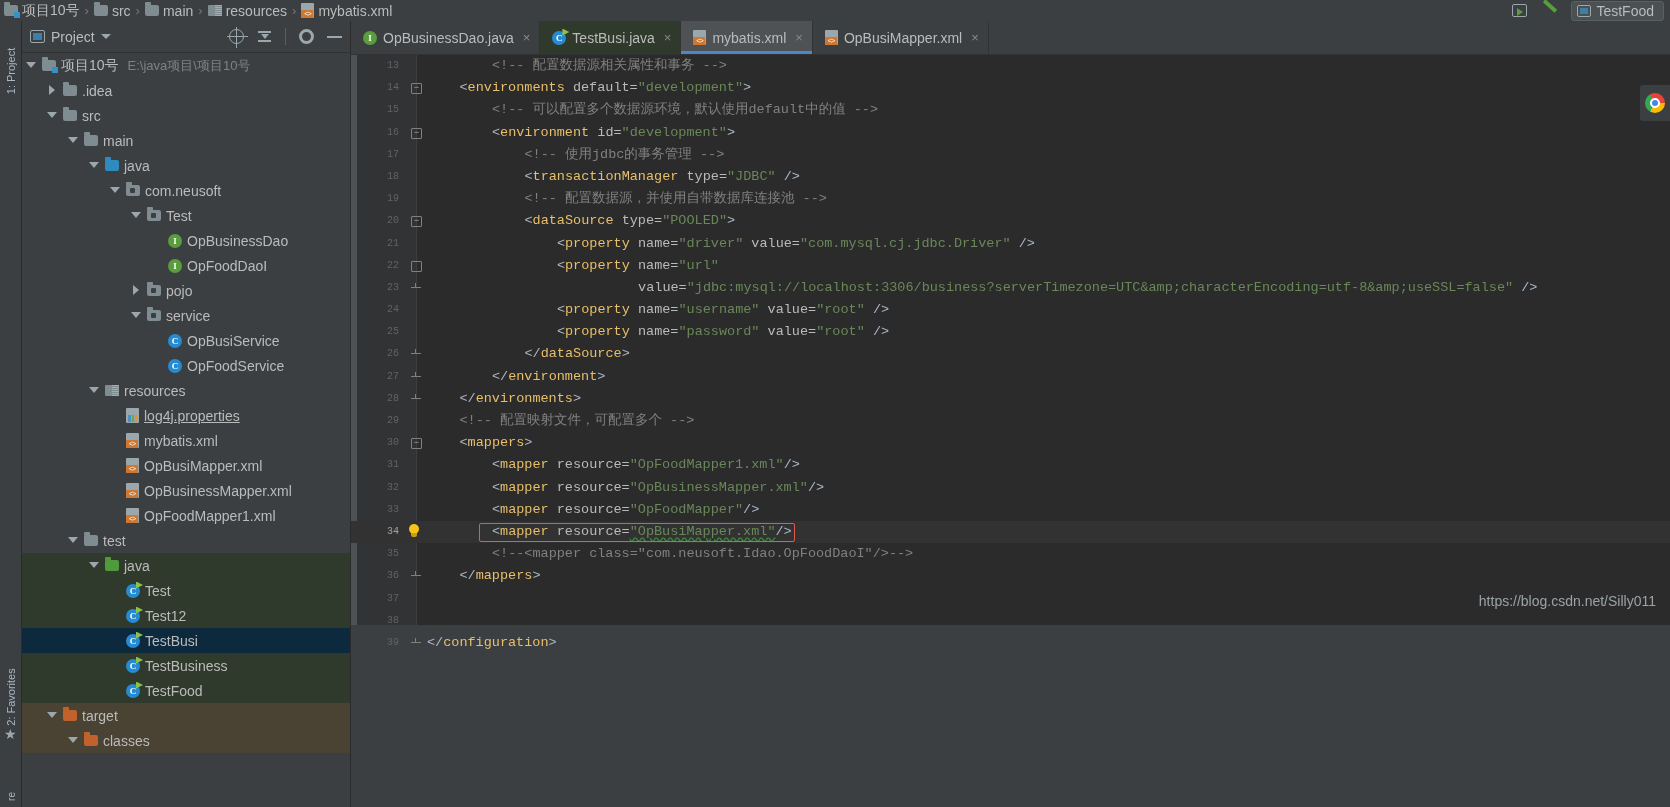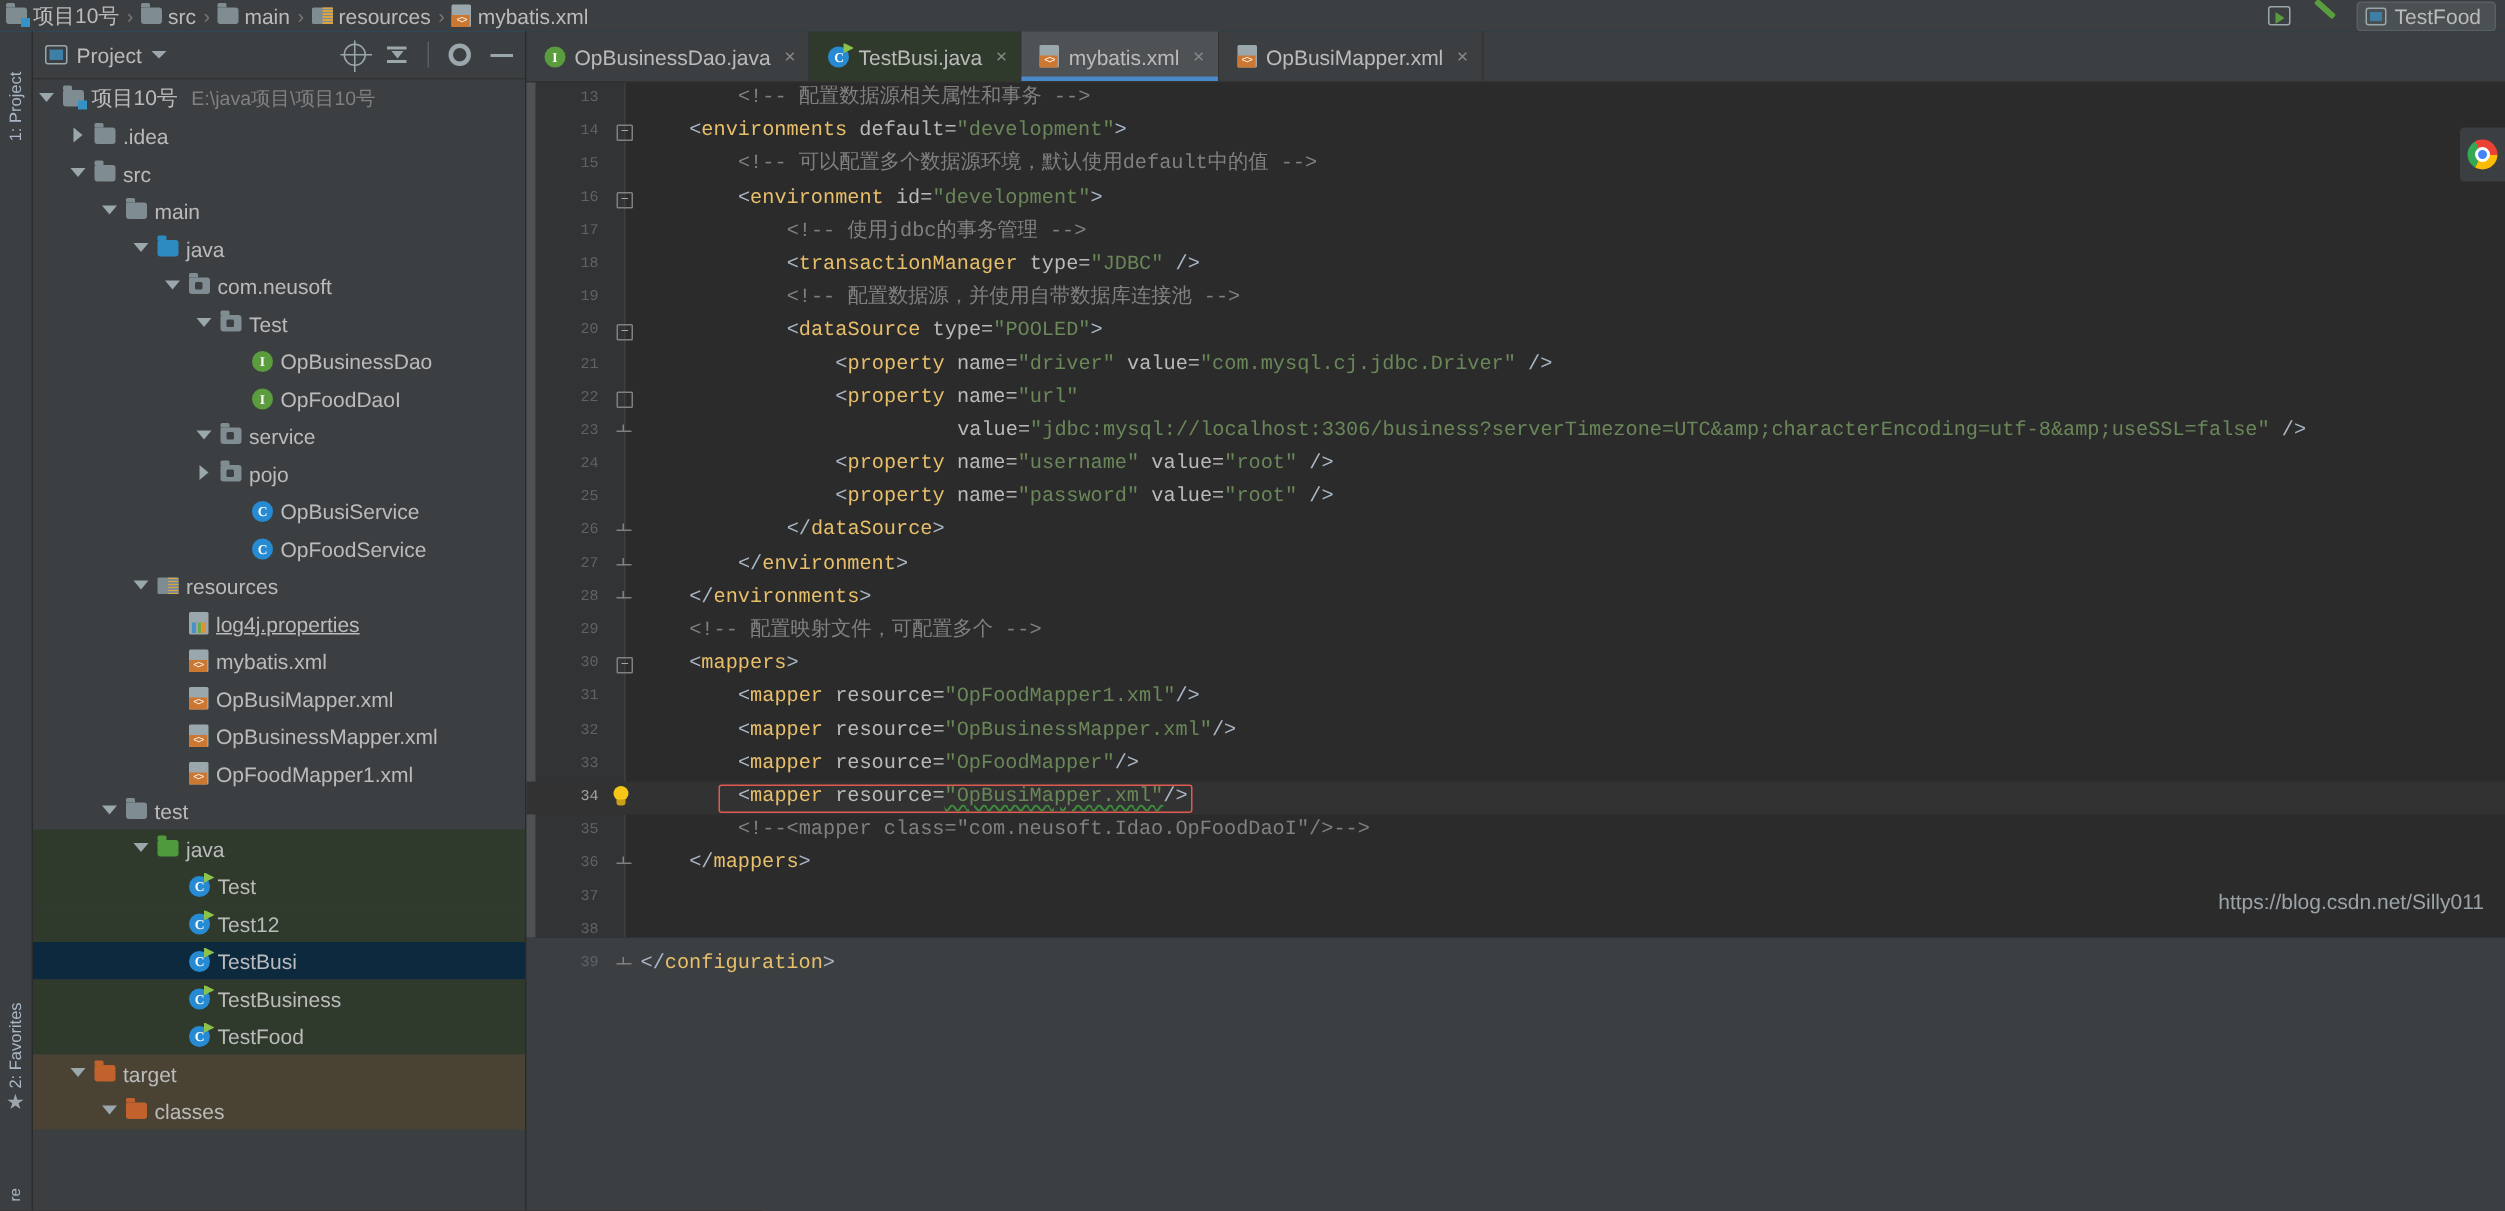--- a/index.html
+++ b/index.html
@@ -331,28 +331,28 @@
           <span class="arrow"></span>
           <span class="ic ic-iface">I</span>
           <span>OpBusinessDao</span>
         </div>
         <div class="trow" style="padding-left: 130px;">
           <span class="arrow"></span>
           <span class="ic ic-iface">I</span>
           <span>OpFoodDaoI</span>
         </div>
         <div class="trow" style="padding-left: 109px;">
-          <span class="arrow open"></span>
-          <span class="ic ic-pkg"></span>
-          <span>service</span>
-        </div>
-        <div class="trow" style="padding-left: 109px;">
           <span class="arrow closed"></span>
           <span class="ic ic-pkg"></span>
           <span>pojo</span>
+        </div>
+        <div class="trow" style="padding-left: 109px;">
+          <span class="arrow open"></span>
+          <span class="ic ic-pkg"></span>
+          <span>service</span>
         </div>
         <div class="trow" style="padding-left: 130px;">
           <span class="arrow"></span>
           <span class="ic ic-class">C</span>
           <span>OpBusiService</span>
         </div>
         <div class="trow" style="padding-left: 130px;">
           <span class="arrow"></span>
           <span class="ic ic-class">C</span>
           <span>OpFoodService</span>

